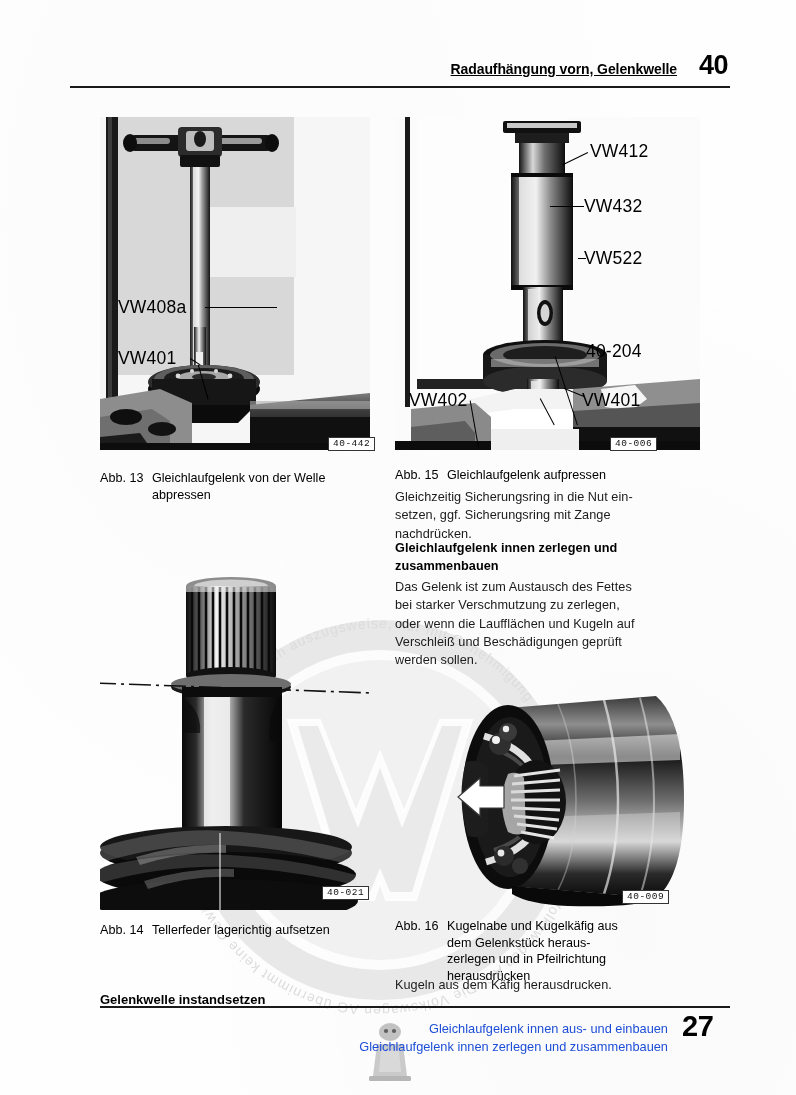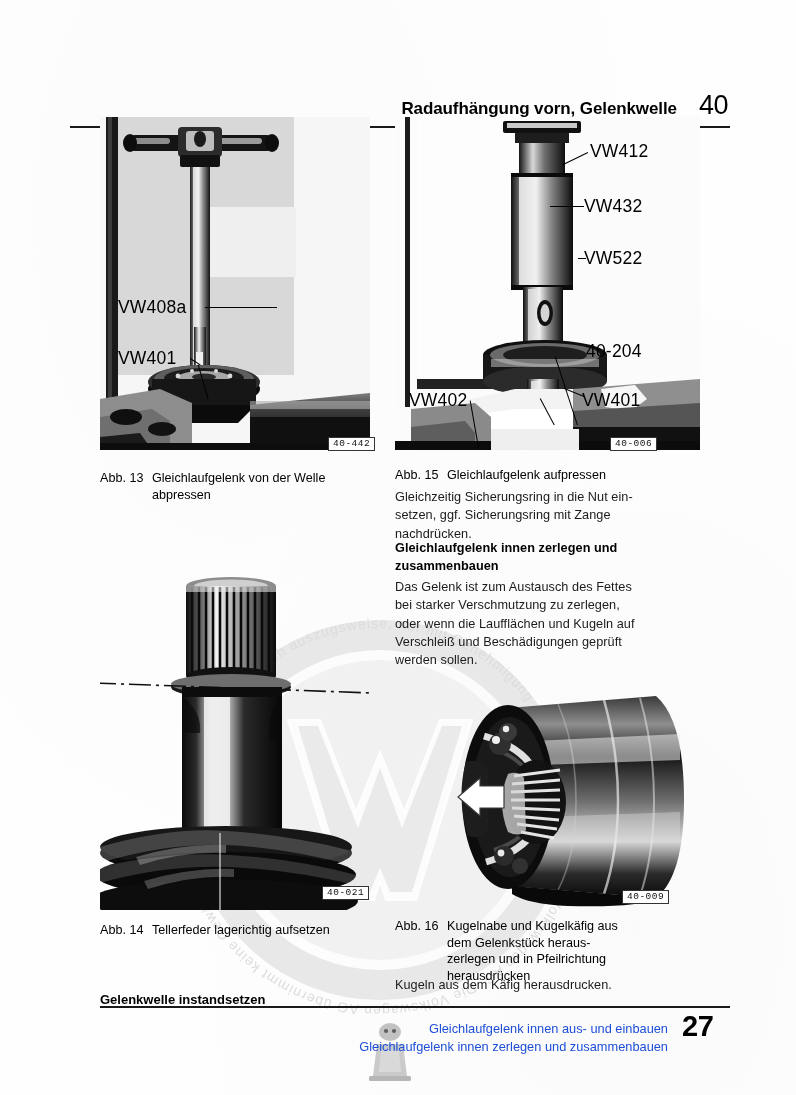--- a/index.html
+++ b/index.html
@@ -54,31 +54,31 @@
     width: 660px;
   }
   #header-row {
     display: flex;
     align-items: baseline;
     justify-content: flex-end;
     gap: 22px;
     padding-right: 2px;
   }
   #header-title {
-    font-size: 17px;
+    font-size: 14px;
     font-weight: bold;
     letter-spacing: -0.1px;
     white-space: nowrap;
+    text-decoration: underline;
   }
   #header-chapter {
     font-size: 27px;
-    font-weight: normal;
+    font-weight: bold;
     letter-spacing: -0.5px;
     line-height: 1;
-    margin-top: 40px;
   }
   #header-rule {
     margin-top: 7px;
     height: 2px;
     background: #1a1a1a;
     width: 100%;
   }
 
   
   .fig-frame {

